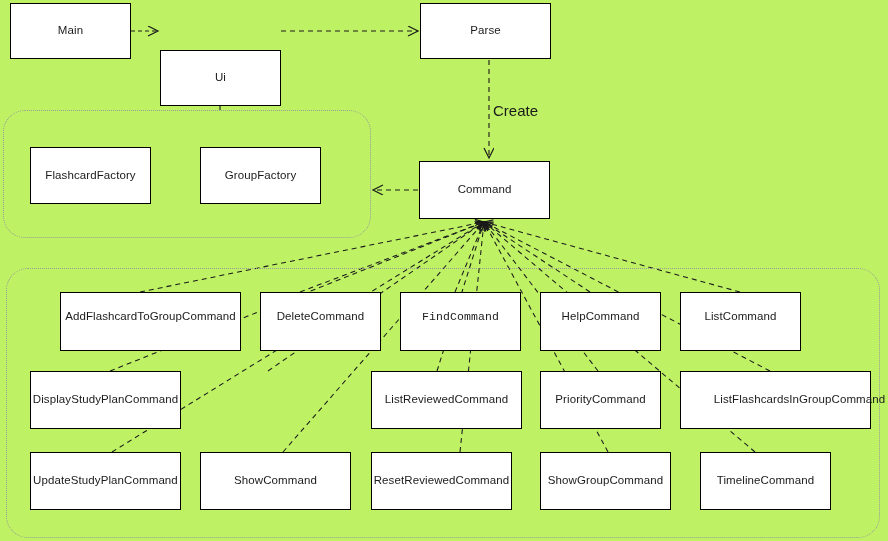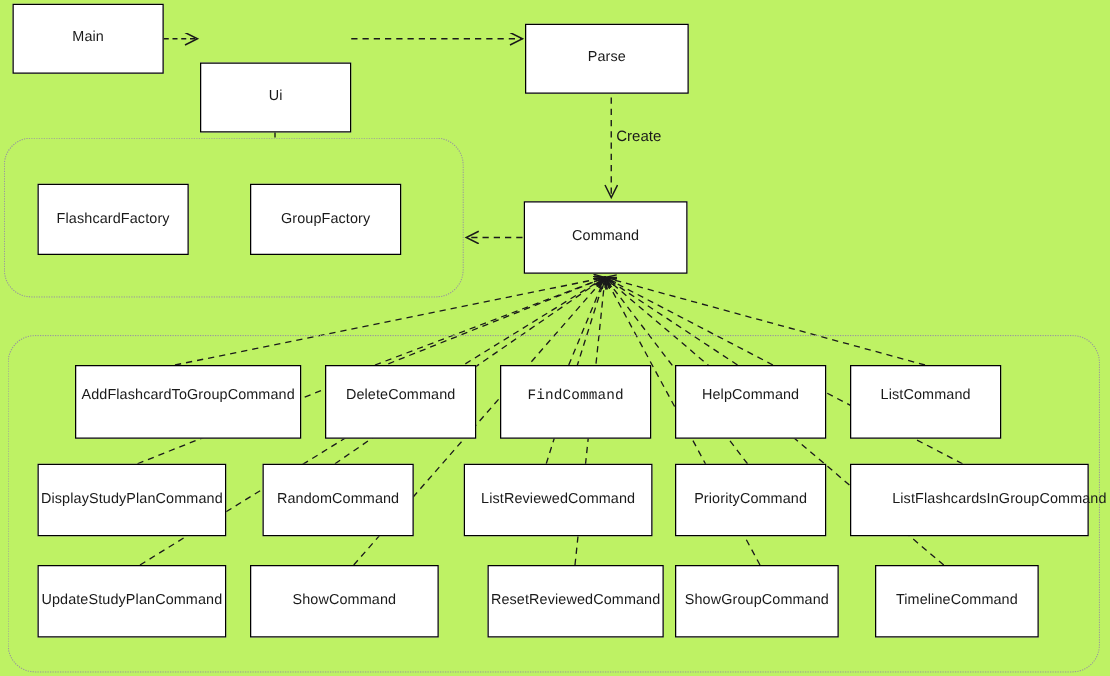--- a/index.html
+++ b/index.html
@@ -46,21 +46,21 @@
   .group-box {
     position: absolute;
     box-sizing: border-box;
     border: 1px dotted #9a9a9a;
     border-radius: 22px;
     background: transparent;
     z-index: 1;
   }
   .edge-label {
     position: absolute;
-    font-size: 12px;
+    font-size: 15px;
     color: #1a1a1a;
     white-space: nowrap;
     z-index: 4;
   }
 </style>
 </head>
 <body>
 
 <div id="canvas">
 
@@ -120,21 +120,21 @@
 
   <div class="group-box" style="left: 3px; top: 110px; width: 368px; height: 128px;"></div>
   <div class="group-box" style="left: 6px; top: 268px; width: 874px; height: 270px;"></div>
 
   <div class="node" style="left: 10px; top: 3px; width: 121px; height: 56px;">
     <span class="node-label">Main</span>
   </div>
   <div class="node" style="left: 160px; top: 3px; width: 121px; height: 56px; margin-top: 47px;">
     <span class="node-label">Ui</span>
   </div>
-  <div class="node" style="left: 420px; top: 19px; width: 131px; height: 56px;">
+  <div class="node" style="left: 420px; top: 3px; width: 131px; height: 56px;">
     <span class="node-label">Parse</span>
   </div>
   <div class="node" style="left: 419px; top: 161px; width: 131px; height: 58px;">
     <span class="node-label">Command</span>
   </div>
 
   <div class="node" style="left: 30px; top: 147px; width: 121px; height: 57px;">
     <span class="node-label">FlashcardFactory</span>
   </div>
   <div class="node" style="left: 200px; top: 147px; width: 121px; height: 57px;">
@@ -153,40 +153,37 @@
   <div class="node" style="left: 540px; top: 292px; width: 121px; height: 59px;">
     <span class="node-label" style="transform: translateY(-5px);">HelpCommand</span>
   </div>
   <div class="node" style="left: 680px; top: 292px; width: 121px; height: 59px;">
     <span class="node-label" style="transform: translateY(-5px);">ListCommand</span>
   </div>
 
   <div class="node" style="left: 30px; top: 371px; width: 151px; height: 58px;">
     <span class="node-label">DisplayStudyPlanCommand</span>
   </div>
-  <div class="node" style="left: 210px; top: 371px; width: 121px; height: 58px;">
-    <span class="node-label">RandomCommand</span>
-  </div>
   <div class="node" style="left: 371px; top: 371px; width: 151px; height: 58px;">
     <span class="node-label">ListReviewedCommand</span>
   </div>
   <div class="node" style="left: 540px; top: 371px; width: 121px; height: 58px;">
     <span class="node-label">PriorityCommand</span>
   </div>
   <div class="node" style="left: 680px; top: 371px; width: 191px; height: 58px; padding-left: 48px;">
     <span class="node-label">ListFlashcardsInGroupCommand</span>
   </div>
 
   <div class="node" style="left: 30px; top: 452px; width: 151px; height: 58px;">
     <span class="node-label">UpdateStudyPlanCommand</span>
   </div>
   <div class="node" style="left: 200px; top: 452px; width: 151px; height: 58px;">
     <span class="node-label">ShowCommand</span>
   </div>
-  <div class="node" style="left: 390px; top: 452px; width: 141px; height: 58px; justify-content: center;">
+  <div class="node" style="left: 371px; top: 452px; width: 141px; height: 58px; justify-content: center;">
     <span class="node-label">ResetReviewedCommand</span>
   </div>
   <div class="node" style="left: 540px; top: 452px; width: 131px; height: 58px;">
     <span class="node-label">ShowGroupCommand</span>
   </div>
   <div class="node" style="left: 700px; top: 452px; width: 131px; height: 58px;">
     <span class="node-label">TimelineCommand</span>
   </div>
 
   <div class="edge-label" style="left: 493px; top: 102px;">

